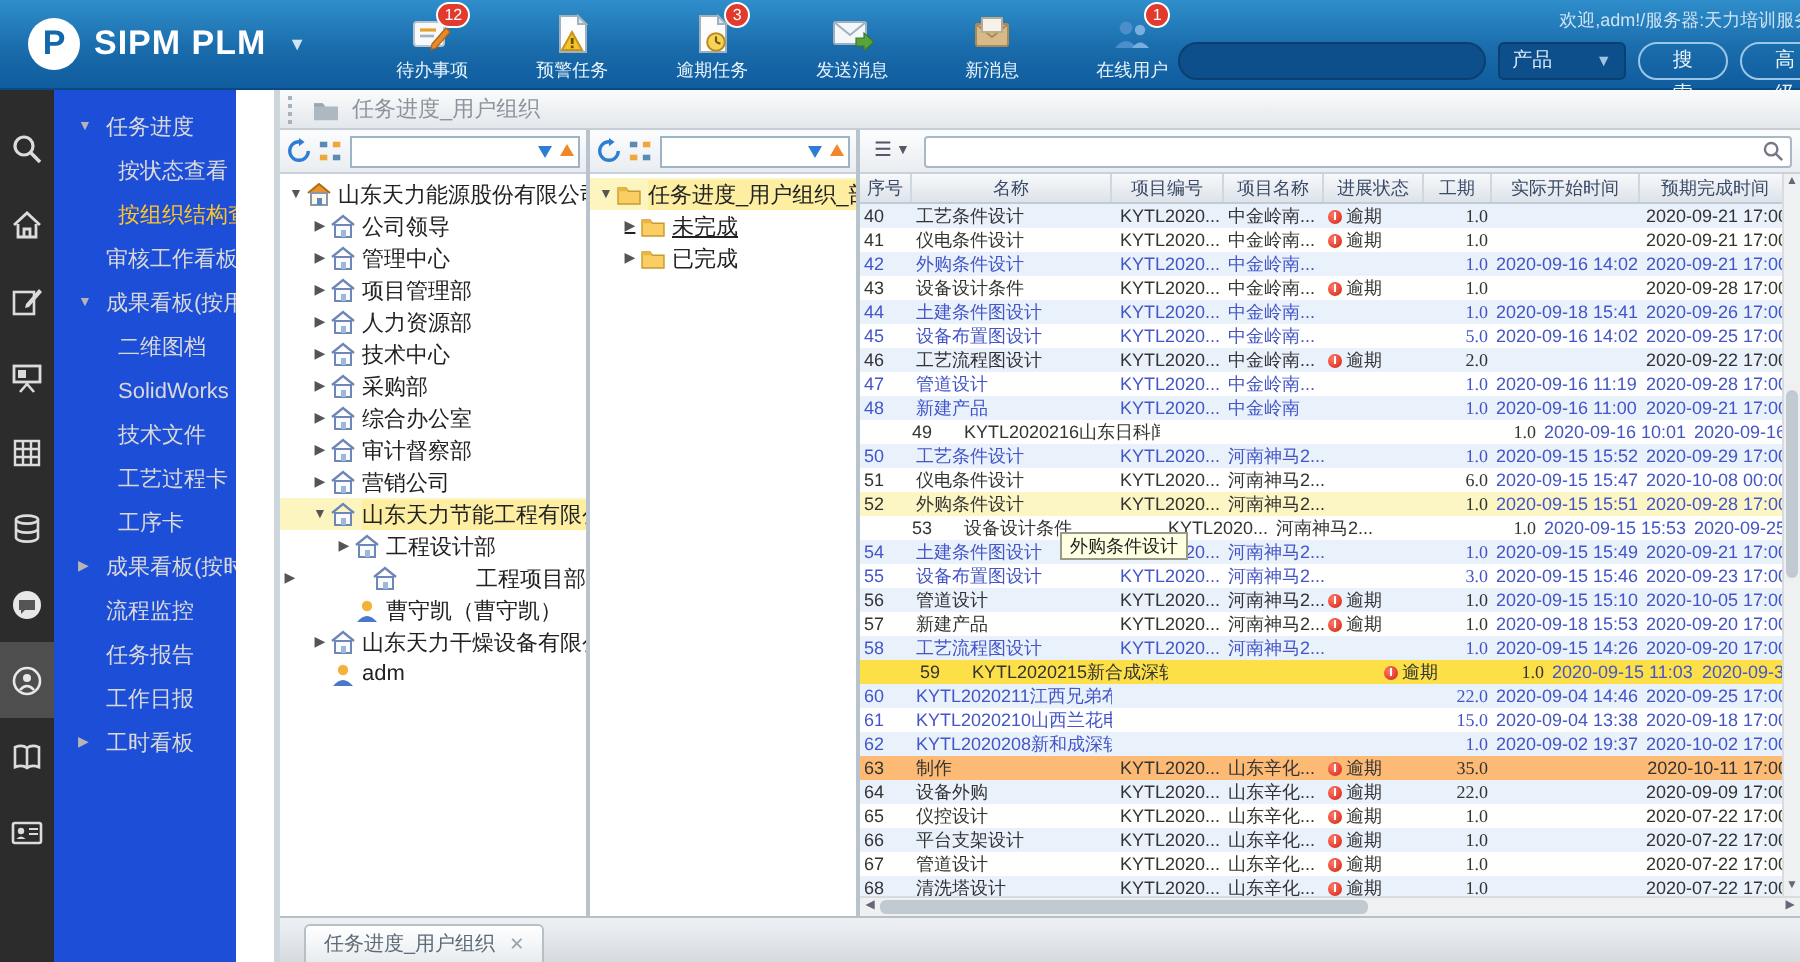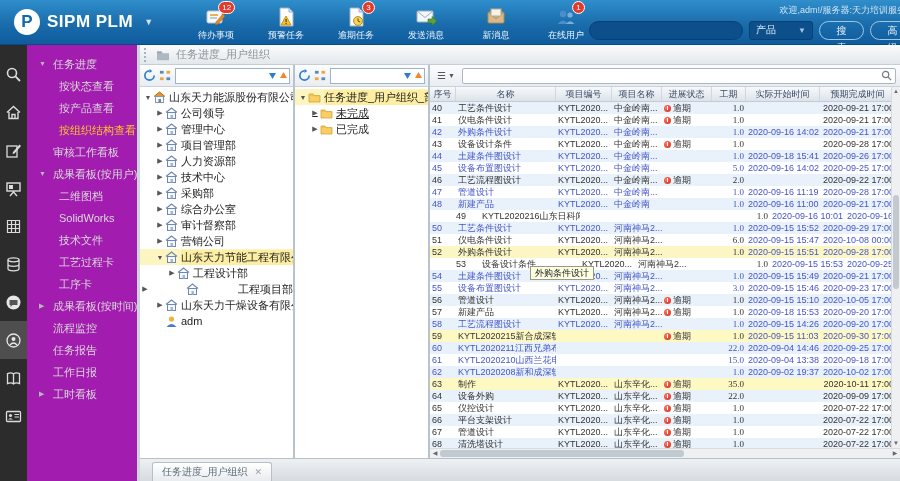--- a/index.html
+++ b/index.html
@@ -35,21 +35,21 @@
     color:#eaf4fc; font-size:10px; line-height:17px; cursor:pointer; }
 
   
   .iconrail { position:absolute; left:0; top:45px; width:27px; height:436px; background:#2c2c2c;
     display:flex; flex-direction:column; align-items:center; padding-top:10px; }
   .rail-item { width:27px; height:38px; display:flex; align-items:center; justify-content:center; cursor:pointer; }
   .rail-item svg { width:17px; height:17px; }
   .rail-item.active { background:#4e4e4e; }
 
   
-  .sidebar { position:absolute; left:27px; top:45px; width:110px; height:436px; background:#a21caf; padding-top:8px; }
+  .sidebar { position:absolute; left:27px; top:45px; width:91px; height:436px; background:#1d4ed8; padding-top:8px; }
   .menu-item { position:relative; height:22px; line-height:22px; font-size:11px; color:#d9d9d9;
     padding-left:26px; white-space:nowrap; cursor:pointer; overflow:hidden; }
   .menu-item.sub { padding-left:32px; }
   .menu-item .arrow { position:absolute; left:12px; top:0; font-size:7px; color:#b5b5b5; }
   .menu-item.selected { color:#fec527; }
 
   
   .splitter-v { position:absolute; left:137px; top:45px; width:3px; height:436px; background:#cdd5dd; }
   .main { position:absolute; left:140px; top:45px; width:636px; height:436px; background:#e8edf1; }
   .doc-strip { position:absolute; left:0; top:0; width:760px; height:20px;
@@ -87,21 +87,21 @@
   .grid-search input { flex:1; border:none; outline:none; font-size:9px; padding:0 4px; min-width:0; }
   .grid-search svg { width:11px; height:11px; margin-right:3px; flex:0 0 11px; cursor:pointer; }
 
   .grid-header { height:15px; flex:0 0 15px; display:flex; background:linear-gradient(#f7f9fb,#dde3ea);
     border-bottom:1px solid #c3ccd5; font-size:9px; color:#3a4a66; overflow:hidden; }
   .grid-header .hc { border-right:1px solid #cfd7df; display:flex; align-items:center; justify-content:center;
     overflow:hidden; white-space:nowrap; flex:0 0 auto; cursor:pointer; }
   .grid-body { flex:1; overflow:hidden; position:relative; }
   .grid-row { height:12px; display:flex; align-items:center; font-size:9px; white-space:nowrap; cursor:pointer; }
   .grid-row .gc { overflow:hidden; padding:0 2px; flex:0 0 auto; }
-  .c0{width:26px; text-align:left;} .c1{width:100px;} .c2{width:56px;} .c3{width:50px;}
+  .c0{width:26px; text-align:left;} .c1{width:100px;} .c2{width:56px;text-align:right;} .c3{width:50px;}
   .c4{width:50px; display:flex; align-items:center; gap:2px;} .c5{width:34px; text-align:right;font-family:Liberation Serif, serif;}
   .c6{width:74px; text-align:right;} .c7{width:76px; text-align:right;} .c8{width:28px;}
   .od-ic { display:inline-block; width:7px; height:7px; border-radius:50%;
     background:radial-gradient(circle at 35% 35%, #ff7a66, #d21f10); flex:0 0 7px; position:relative; }
   .od-ic::after { content:""; position:absolute; left:2.5px; top:1.5px; width:1.5px; height:3.5px; background:#fff; }
   .t-blue { color:#4355c8; } .t-dark { color:#333; }
 
   .vscroll { position:absolute; right:0; top:22px; bottom:10px; width:9px; background:#eef0f2; border-left:1px solid #d8dcdf; }
   .vscroll .sar { position:absolute; left:0; width:8px; height:9px; font-size:6px; color:#667; text-align:center; line-height:9px; cursor:pointer; }
   .vscroll .thumb { position:absolute; left:1px; width:6px; top:30%; height:26%; background:#c2cad1; border-radius:3px; cursor:pointer; }
@@ -263,21 +263,20 @@
         <circle cx="5.5" cy="7.5" r="1.6" fill="#dcdcdc"></circle>
         <path d="M3.2 11.5 q2.3 -2.5 4.6 0" fill="#dcdcdc"></path>
         <line x1="9.5" y1="6.5" x2="14" y2="6.5" stroke="#dcdcdc"></line>
         <line x1="9.5" y1="9" x2="14" y2="9" stroke="#dcdcdc"></line>
       </svg>
     </div>
   </div>
 <div class="sidebar" id="sidebar">
     <div class="menu-item group"><span class="arrow">▼</span><span>任务进度</span></div>
     <div class="menu-item sub"><span>按状态查看</span></div>
-    <div class="menu-item sub"><span>按产品查看</span></div>
     <div class="menu-item sub selected"><span>按组织结构查看</span></div>
     <div class="menu-item group"><span>审核工作看板</span></div>
     <div class="menu-item group"><span class="arrow">▼</span><span>成果看板(按用户)</span></div>
     <div class="menu-item sub"><span>二维图档</span></div>
     <div class="menu-item sub"><span>SolidWorks</span></div>
     <div class="menu-item sub"><span>技术文件</span></div>
     <div class="menu-item sub"><span>工艺过程卡</span></div>
     <div class="menu-item sub"><span>工序卡</span></div>
     <div class="menu-item group"><span class="arrow">▶</span><span>成果看板(按时间)</span></div>
     <div class="menu-item group"><span>流程监控</span></div>
@@ -436,20 +435,28 @@
           </div>
           <div class="tree-row" style=" justify-content: space-between;">
             <span class="tarrow">▶</span>
             <svg viewBox="0 0 13 13">
               <path d="M1 5.5 L6.5 1 L12 5.5" fill="none" stroke="#6f87b8" stroke-width="1.2"></path>
               <rect x="2.5" y="5.5" width="8" height="6" fill="#f8fafc" stroke="#6f87b8"></rect>
               <rect x="5.5" y="8" width="2.5" height="3.5" fill="#9db8d8"></rect>
             </svg>
             <span class="tlabel">工程项目部</span>
           </div>
+          <div class="tree-row" style="padding-left: 27px;">
+            <span class="tarrow"></span>
+            <svg viewBox="0 0 13 13">
+              <circle cx="6.5" cy="4" r="2.6" fill="#f3b23c"></circle>
+              <path d="M1.5 12 q5 -6 10 0 z" fill="#4b79c9"></path>
+            </svg>
+            <span class="tlabel">曹守凯（曹守凯）</span>
+          </div>
           <div class="tree-row" style="padding-left: 15px;">
             <span class="tarrow">▶</span>
             <svg viewBox="0 0 13 13">
               <path d="M1 5.5 L6.5 1 L12 5.5" fill="none" stroke="#6f87b8" stroke-width="1.2"></path>
               <rect x="2.5" y="5.5" width="8" height="6" fill="#f8fafc" stroke="#6f87b8"></rect>
               <rect x="5.5" y="8" width="2.5" height="3.5" fill="#9db8d8"></rect>
             </svg>
             <span class="tlabel">山东天力干燥设备有限公司</span>
           </div>
           <div class="tree-row" style="padding-left: 15px;">
@@ -763,21 +770,21 @@
             <div class="gc c0 t-blue">58</div>
             <div class="gc c1 t-blue">工艺流程图设计</div>
             <div class="gc c2 t-blue">KYTL2020...</div>
             <div class="gc c3 t-blue">河南神马2...</div>
             <div class="gc c4 t-blue"></div>
             <div class="gc c5 t-blue">1.0</div>
             <div class="gc c6 t-blue">2020-09-15 14:26</div>
             <div class="gc c7 t-blue">2020-09-20 17:00</div>
             <div class="gc c8 t-blue">已完成</div>
           </div>
-          <div class="grid-row" style="background: #fef9c3;">
+          <div class="grid-row" style="background: #fde047; padding-left: 28px;">
             <div class="gc c0 t-dark">59</div>
             <div class="gc c1 t-dark">KYTL2020215新合成深轨...</div>
             <div class="gc c2 t-dark"></div>
             <div class="gc c3 t-dark"></div>
             <div class="gc c4 t-dark">
               <span class="od-ic"></span>
               <span class="t-dark">逾期</span>
             </div>
             <div class="gc c5 t-dark">1.0</div>
             <div class="gc c6 t-blue">2020-09-15 11:03</div>
@@ -810,21 +817,21 @@
             <div class="gc c0 t-blue">62</div>
             <div class="gc c1 t-blue">KYTL2020208新和成深轨...</div>
             <div class="gc c2 t-blue"></div>
             <div class="gc c3 t-blue"></div>
             <div class="gc c4 t-blue"></div>
             <div class="gc c5 t-blue">1.0</div>
             <div class="gc c6 t-blue">2020-09-02 19:37</div>
             <div class="gc c7 t-blue">2020-10-02 17:00</div>
             <div class="gc c8 t-blue">已完成</div>
           </div>
-          <div class="grid-row" style="background: #fef9c3;">
+          <div class="grid-row" style="background: #fdba74;">
             <div class="gc c0 t-dark">63</div>
             <div class="gc c1 t-dark">制作</div>
             <div class="gc c2 t-dark">KYTL2020...</div>
             <div class="gc c3 t-dark">山东辛化...</div>
             <div class="gc c4 t-dark">
               <span class="od-ic"></span>
               <span class="t-dark">逾期</span>
             </div>
             <div class="gc c5 t-dark">35.0</div>
             <div class="gc c6 t-dark"></div>

